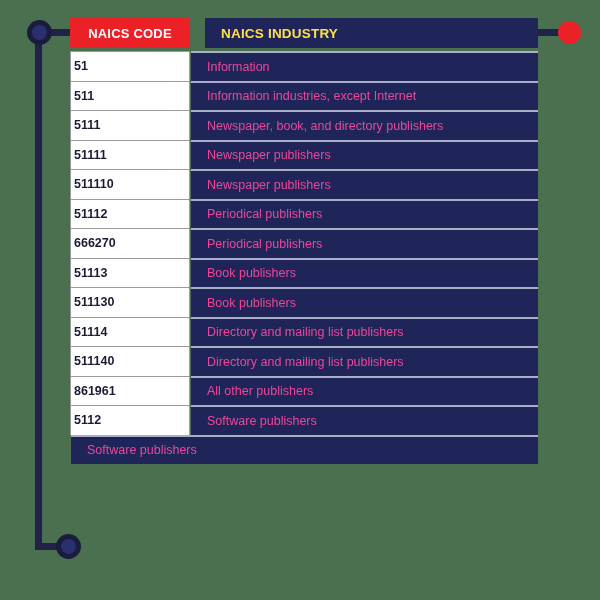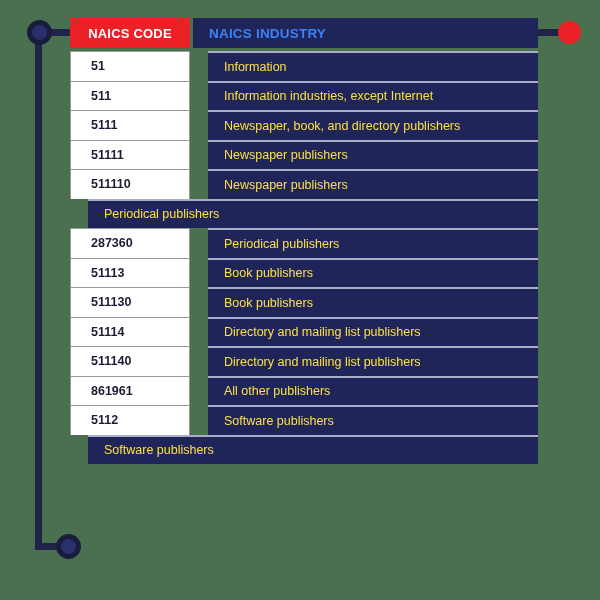--- a/index.html
+++ b/index.html
@@ -103,46 +103,46 @@
     height: 30px;
     margin-bottom: 3px;
   }
 
   .cell-code {
     width: 120px;
     flex: 0 0 120px;
     box-sizing: border-box;
     display: flex;
     align-items: center;
-    padding-left: 20px;
+    padding-left: 3px;
   }
   .cell-industry {
     flex: 1 1 auto;
     box-sizing: border-box;
     display: flex;
     align-items: center;
     padding-left: 16px;
   }
 
   .head-code {
     background: #ec2027;
     color: #ffffff;
     font-weight: bold;
     font-size: 13px;
     letter-spacing: .2px;
     justify-content: center;
     padding-left: 0;
   }
   .head-industry {
     background: #1f2459;
-    color: #3b82f6;
+    color: #fde047;
     font-weight: bold;
     font-size: 13.5px;
     letter-spacing: .2px;
-    margin-left: 3px;
+    margin-left: 15px;
   }
 
   .data-row {
     height: 29.5px;
     margin-bottom: 0;
   }
 
   .body-code {
     background: #ffffff;
     color: #1b1b36;
@@ -150,23 +150,23 @@
     font-size: 12.5px;
     border: 1px solid #9a9a9a;
     border-bottom: none;
   }
   .data-row:last-child .body-code {
     border-bottom: 1px solid #9a9a9a;
   }
 
   .body-industry {
     background: #1f2459;
-    color: #fde047;
+    color: #ec4899;
     font-size: 12.5px;
-    margin-left: 18px;
+    margin-left: 1px;
     border-top: 2px solid #a9adc8;
   }
 </style>
 </head>
 <body>
 
 <div id="stage">
 
   <div class="connector-hline-top-left"></div>
   <div class="connector-hline-top-right"></div>
@@ -199,24 +199,25 @@
         </div>
         <div class="row data-row">
           <div class="cell-code body-code">51111</div>
           <div class="cell-industry body-industry">Newspaper publishers</div>
         </div>
         <div class="row data-row">
           <div class="cell-code body-code">511110</div>
           <div class="cell-industry body-industry">Newspaper publishers</div>
         </div>
         <div class="row data-row">
+          <div class="cell-code body-code">51112</div>
           <div class="cell-industry body-industry">Periodical publishers</div>
         </div>
         <div class="row data-row">
-          <div class="cell-code body-code">287360</div>
+          <div class="cell-code body-code">666270</div>
           <div class="cell-industry body-industry">Periodical publishers</div>
         </div>
         <div class="row data-row">
           <div class="cell-code body-code">51113</div>
           <div class="cell-industry body-industry">Book publishers</div>
         </div>
         <div class="row data-row">
           <div class="cell-code body-code">511130</div>
           <div class="cell-industry body-industry">Book publishers</div>
         </div>

